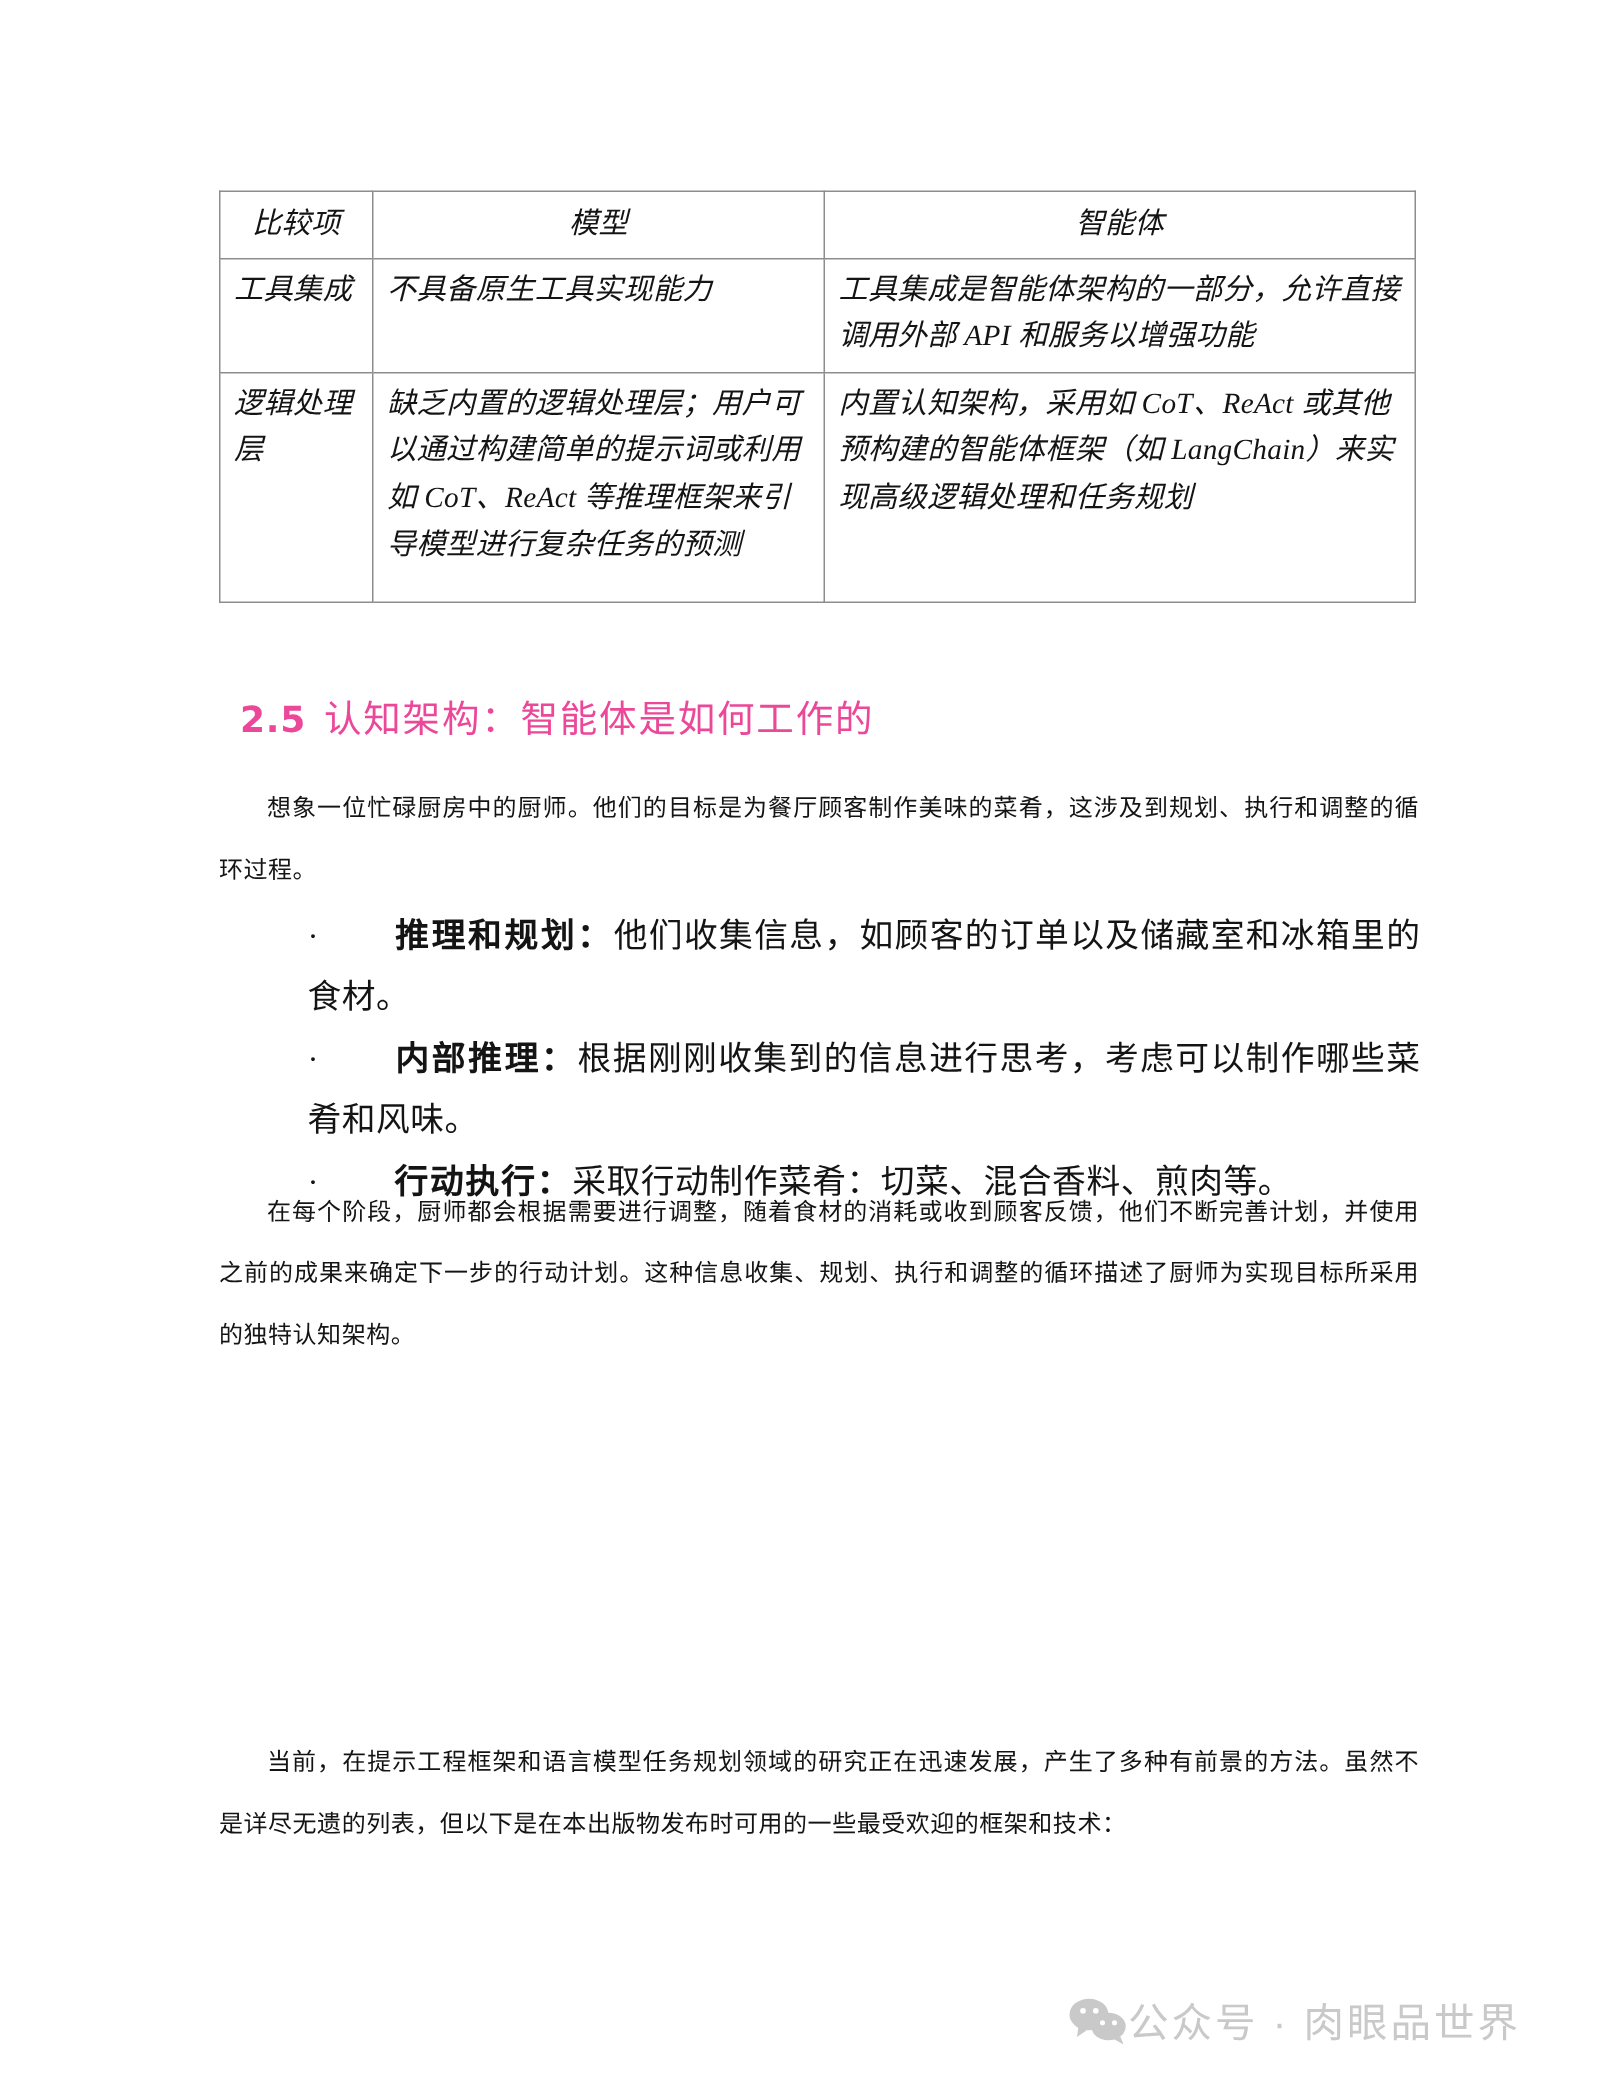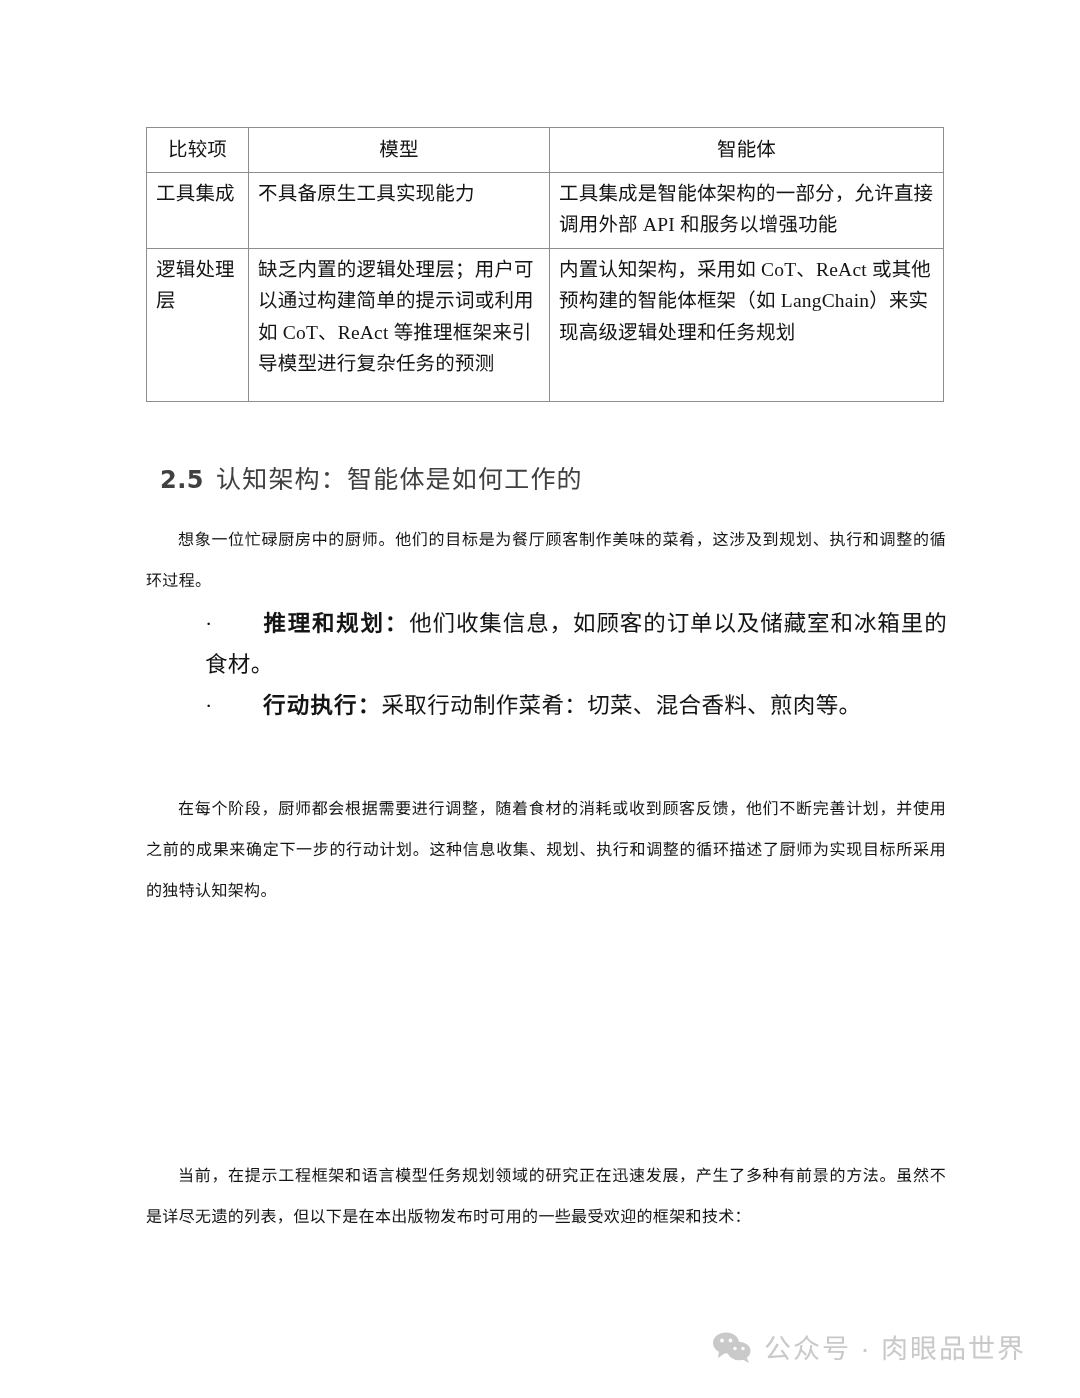--- a/index.html
+++ b/index.html
@@ -32,20 +32,21 @@
     left: 146px;
     top: 127px;
     width: 797px;
   }
   table.compare {
     border-collapse: collapse;
     table-layout: fixed;
     width: 797px;
     font-size: 19.5px;
     line-height: 1.62;
+    font-style: italic;
   }
   table.compare col.c1 { width: 102px; }
   table.compare col.c2 { width: 301px; }
   table.compare col.c3 { width: 394px; }
 
   table.compare td,
   table.compare th {
     border: 1.4px solid #8d8d8d;
     padding: 5px 9px 7px 9px;
     vertical-align: top;
@@ -62,21 +63,21 @@
   td.empty-cell { height: 56px; }
   .row-h-empty td { height: 56px; }
   .row-h-tool  td { height: 50px; }
   .row-h-logic td { height: 140px; }
 
   
   .section-heading {
     position: absolute;
     left: 160px;
     top: 459px;
-    color: #404040;
+    color: #ec4899;
     font-size: 25px;
     letter-spacing: 1.2px;
     white-space: nowrap;
   }
   .section-heading .sec-num {
     font-family: "DejaVu Sans", sans-serif;
     font-weight: bold;
     font-size: 24px;
     letter-spacing: 0.5px;
   }
@@ -123,21 +124,21 @@
     letter-spacing: 1.2px;
   }
 
   
   .watermark {
     position: absolute;
     left: 712px;
     top: 1327px;
     display: flex;
     align-items: center;
-    gap: 12px;
+    gap: 0;
     color: #c9c9c9;
     font-family: "Liberation Sans", sans-serif;
     font-size: 27px;
     letter-spacing: 2px;
     white-space: nowrap;
   }
   .wechat-icon {
     display: block;
     width: 40px;
     height: 32px;
@@ -181,20 +182,23 @@
     <span class="sec-num">2.5</span><span class="sec-title">认知架构：智能体是如何工作的</span>
   </div>
 
   <div class="body-block indent2" style="top: 519px;">想象一位忙碌厨房中的厨师。他们的目标是为餐厅顾客制作美味的菜肴，这涉及到规划、执行和调整的循环过程。</div>
 
   <div class="bullets" style="top: 603px;">
     <p class="bullet-item">
       <span class="dot">·</span><span class="lead">推理和规划：</span><span>他们收集信息，如顾客的订单以及储藏室和冰箱里的食材。</span>
     </p>
     <p class="bullet-item">
+      <span class="dot">·</span><span class="lead">内部推理：</span><span>根据刚刚收集到的信息进行思考，考虑可以制作哪些菜肴和风味。</span>
+    </p>
+    <p class="bullet-item">
       <span class="dot">·</span><span class="lead">行动执行：</span><span>采取行动制作菜肴：切菜、混合香料、煎肉等。</span>
     </p>
   </div>
 
   <div class="body-block indent2" style="top: 788px;">在每个阶段，厨师都会根据需要进行调整，随着食材的消耗或收到顾客反馈，他们不断完善计划，并使用之前的成果来确定下一步的行动计划。这种信息收集、规划、执行和调整的循环描述了厨师为实现目标所采用的独特认知架构。</div>
 
 
   <div class="body-block indent2" style="top: 1155px;">当前，在提示工程框架和语言模型任务规划领域的研究正在迅速发展，产生了多种有前景的方法。虽然不是详尽无遗的列表，但以下是在本出版物发布时可用的一些最受欢迎的框架和技术：</div>
 
   <div class="watermark">

